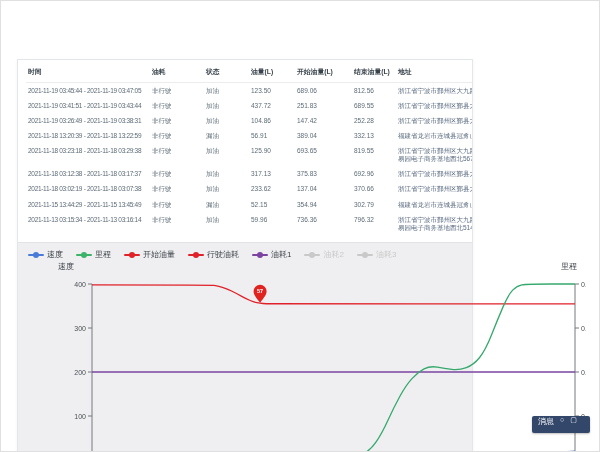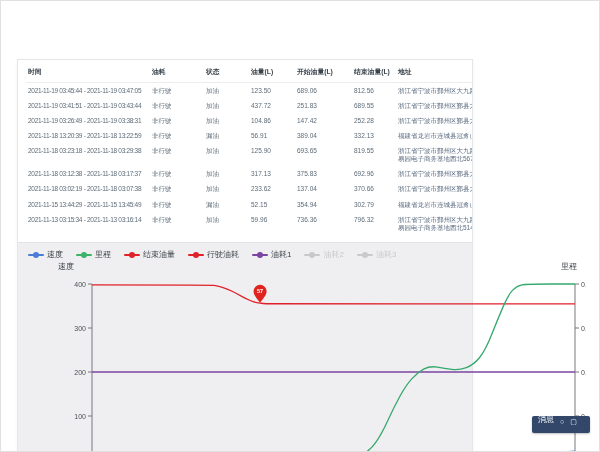--- a/index.html
+++ b/index.html
@@ -13,21 +13,21 @@
   td.addr-cell{color:#5a6b80;}
   .chart-section{position:absolute;left:0;top:182px;width:100%;height:242px;background:#efeff1;border-top:1px solid #e3e3e5;}
   .legend{position:absolute;left:10px;top:6px;display:flex;align-items:center;gap:13px;font-size:8px;color:#3c4248;white-space:nowrap;}
   .lg-item{display:inline-flex;align-items:center;gap:3px;cursor:pointer;}
   .lg-marker{position:relative;width:16px;height:8px;display:inline-block;}
   .lg-line{position:absolute;left:0;top:3px;width:16px;height:2px;border-radius:1px;}
   .lg-dot{position:absolute;left:5px;top:1px;width:6px;height:6px;border-radius:50%;}
   .lg-off .lg-label{color:#c9c9c9;}
   .lg-off .lg-line,.lg-off .lg-dot{background:#c9c9c9 !important;}
   #chart{position:absolute;left:0;top:0;}
-  .msg-widget{position:absolute;left:531px;top:415px;width:58px;height:17px;background:#33476b;border-radius:2px;display:flex;align-items:flex-end;gap:6px;padding:8px 6px;box-sizing:border-box;color:#fff;font-size:8px;cursor:pointer;box-shadow:0 1px 2px rgba(0,0,0,.25);}
+  .msg-widget{position:absolute;left:531px;top:415px;width:58px;height:17px;background:#33476b;border-radius:2px;display:flex;align-items:flex-start;gap:6px;padding:0 6px;box-sizing:border-box;color:#fff;font-size:8px;cursor:pointer;box-shadow:0 1px 2px rgba(0,0,0,.25);}
   .msg-icon{font-size:7px;line-height:1;color:#e8edf5;}
 </style>
 </head>
 <body>
 
 <div class="screen">
   <div class="panel">
 
     <div class="table-section">
       <table>
@@ -151,21 +151,21 @@
               <span class="lg-line" style="background: rgb(61, 178, 105);"></span>
               <span class="lg-dot" style="background: rgb(61, 178, 105);"></span>
             </span>
             <span class="lg-label">里程</span>
           </span>
           <span class="lg-item">
             <span class="lg-marker">
               <span class="lg-line" style="background: rgb(224, 33, 41);"></span>
               <span class="lg-dot" style="background: rgb(224, 33, 41);"></span>
             </span>
-            <span class="lg-label">结束油量</span>
+            <span class="lg-label">开始油量</span>
           </span>
           <span class="lg-item">
             <span class="lg-marker">
               <span class="lg-line" style="background: rgb(224, 33, 41);"></span>
               <span class="lg-dot" style="background: rgb(224, 33, 41);"></span>
             </span>
             <span class="lg-label">行驶油耗</span>
           </span>
           <span class="lg-item">
             <span class="lg-marker">

